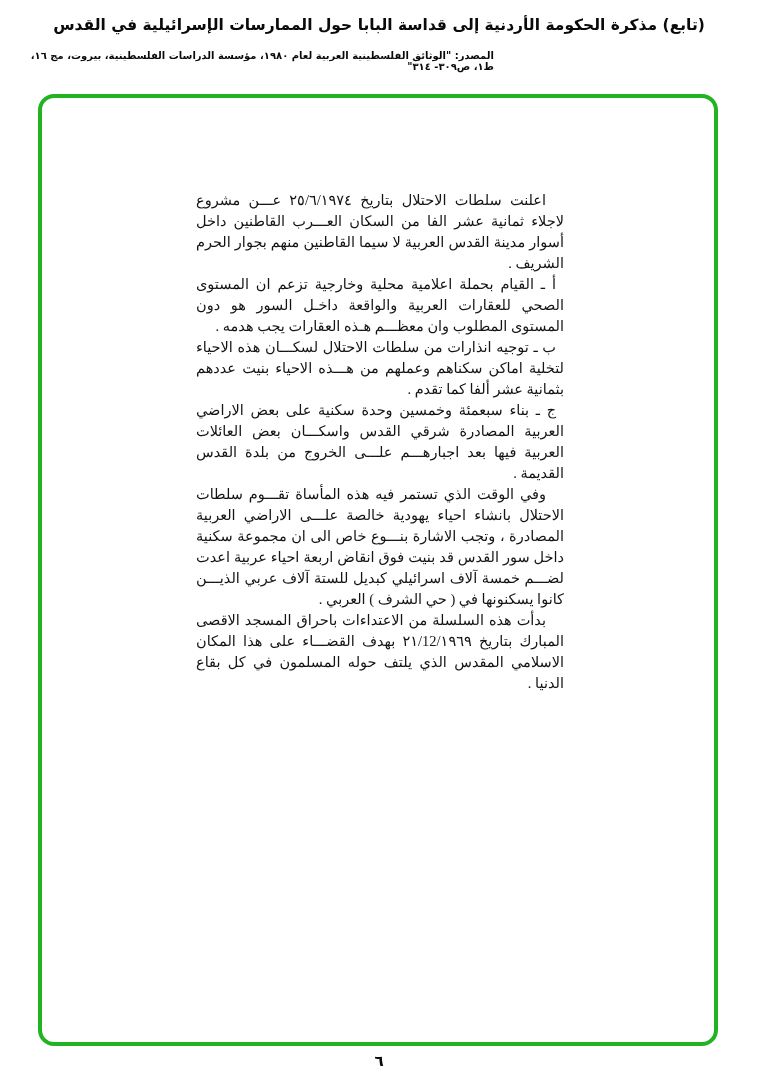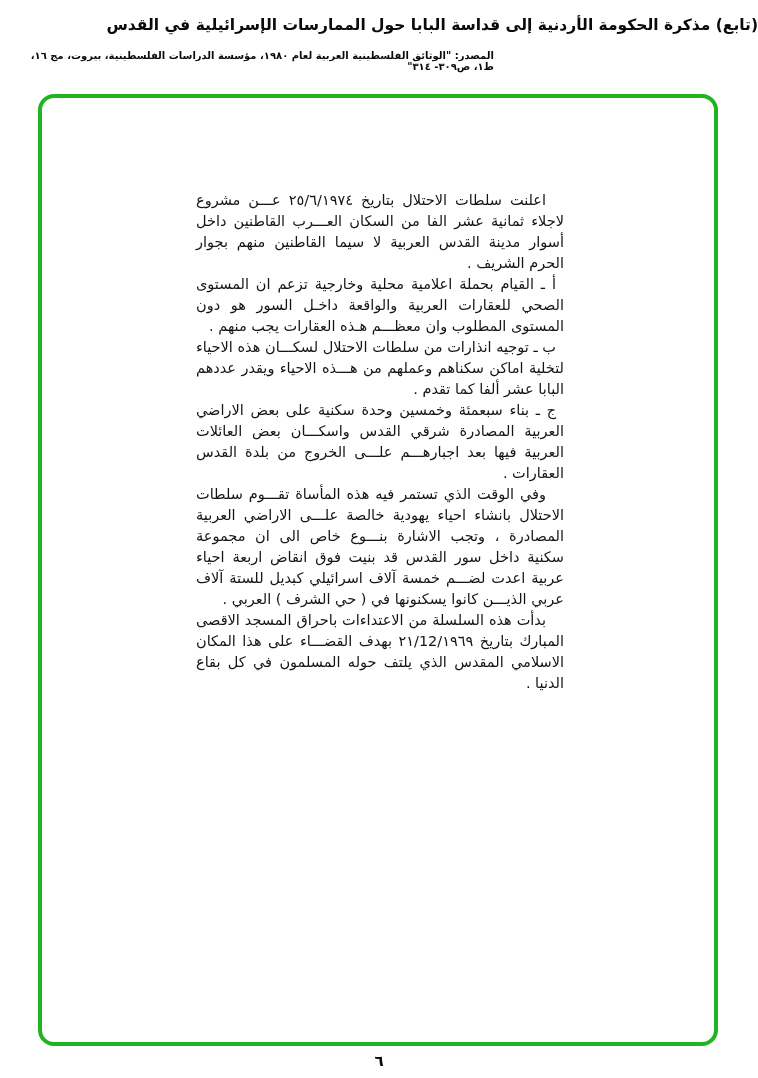--- a/index.html
+++ b/index.html
@@ -13,21 +13,21 @@
     height: 1078px;
     font-family: "DejaVu Sans", sans-serif;
     color: #111111;
     overflow: hidden;
   }
   .header-title {
     position: absolute;
     top: 16px;
     left: 0;
     right: 0;
-    text-align: right;
+    text-align: center;
     direction: rtl;
     font-weight: bold;
     font-size: 15.5px;
     letter-spacing: 0.2px;
     color: #0a0a0a;
   }
   .header-source {
     position: absolute;
     top: 50px;
     left: 26px;
@@ -56,20 +56,21 @@
     width: 368px;
     direction: rtl;
     text-align: justify;
     font-size: 14.5px;
     line-height: 21px;
     color: #141414;
   }
   .para {
     margin: 0;
     text-indent: 18px;
+    font-family: Liberation Serif, serif;
   }
   .para.item {
     text-indent: 8px;
   }
   .para.heading {
     font-weight: bold;
     text-indent: 0;
   }
   .page-number {
     position: absolute;
@@ -85,21 +86,21 @@
 </head>
 <body>
 
 <div class="header-title">(تابع)  مذكرة الحكومة الأردنية إلى قداسة البابا حول الممارسات الإسرائيلية في القدس</div>
 
 <div class="header-source">المصدر: "الوثائق الفلسطينية العربية لعام ١٩٨٠،  مؤسسة الدراسات الفلسطينية، بيروت، مج ١٦، ط١، ص٣٠٩- ٣١٤"</div>
 
 <div class="content-frame">
   <div class="document-text">
     <p class="para">اعلنت سلطات الاحتلال بتاريخ ٢٥/٦/١٩٧٤ عـــن مشروع لاجلاء ثمانية عشر الفا من السكان العـــرب القاطنين داخل أسوار مدينة القدس العربية لا سيما القاطنين منهم بجوار الحرم الشريف .</p>
-    <p class="para item">أ ـ القيام بحملة اعلامية محلية وخارجية تزعم ان المستوى الصحي للعقارات العربية والواقعة داخـل السور هو دون المستوى المطلوب وان معظـــم هـذه العقارات يجب منهم .</p>
-    <p class="para item">ب ـ توجيه انذارات من سلطات الاحتلال لسكـــان هذه الاحياء لتخلية اماكن سكناهم وعملهم من هـــذه الاحياء ويقدر عددهم البابا عشر ألفا كما تقدم .</p>
-    <p class="para item">ج ـ بناء سبعمئة وخمسين وحدة سكنية على بعض الاراضي العربية المصادرة شرقي القدس واسكـــان بعض العائلات العربية فيها بعد اجبارهـــم علـــى الخروج من بلدة القدس العقارات .</p>
+    <p class="para item">أ ـ القيام بحملة اعلامية محلية وخارجية تزعم ان المستوى الصحي للعقارات العربية والواقعة داخـل السور هو دون المستوى المطلوب وان معظـــم هـذه العقارات يجب هدمه .</p>
+    <p class="para item">ب ـ توجيه انذارات من سلطات الاحتلال لسكـــان هذه الاحياء لتخلية اماكن سكناهم وعملهم من هـــذه الاحياء بنيت عددهم بثمانية عشر ألفا كما تقدم .</p>
+    <p class="para item">ج ـ بناء سبعمئة وخمسين وحدة سكنية على بعض الاراضي العربية المصادرة شرقي القدس واسكـــان بعض العائلات العربية فيها بعد اجبارهـــم علـــى الخروج من بلدة القدس القديمة .</p>
     <p class="para">وفي الوقت الذي تستمر فيه هذه المأساة تقـــوم سلطات الاحتلال بانشاء احياء يهودية خالصة علـــى الاراضي العربية المصادرة ، وتجب الاشارة بنـــوع خاص الى ان مجموعة سكنية داخل سور القدس قد بنيت فوق انقاض اربعة احياء عربية اعدت لضـــم خمسة آلاف اسرائيلي كبديل للستة آلاف عربي الذيـــن كانوا يسكنونها في ( حي الشرف ) العربي .</p>
     <p class="para">بدأت هذه السلسلة من الاعتداءات باحراق المسجد الاقصى المبارك بتاريخ ٢١/12/١٩٦٩ بهدف القضـــاء على هذا المكان الاسلامي المقدس الذي يلتف حوله المسلمون في كل بقاع الدنيا .</p>
   </div>
 </div>
 
 <div class="page-number">٦</div>
 
 </body></html>

